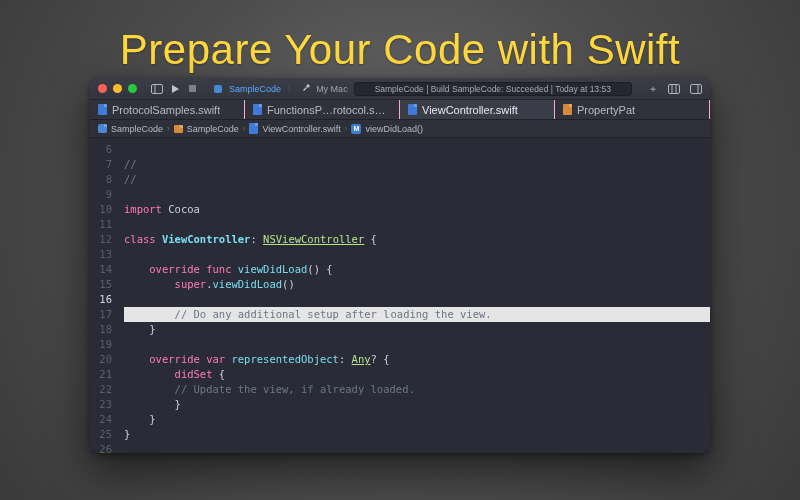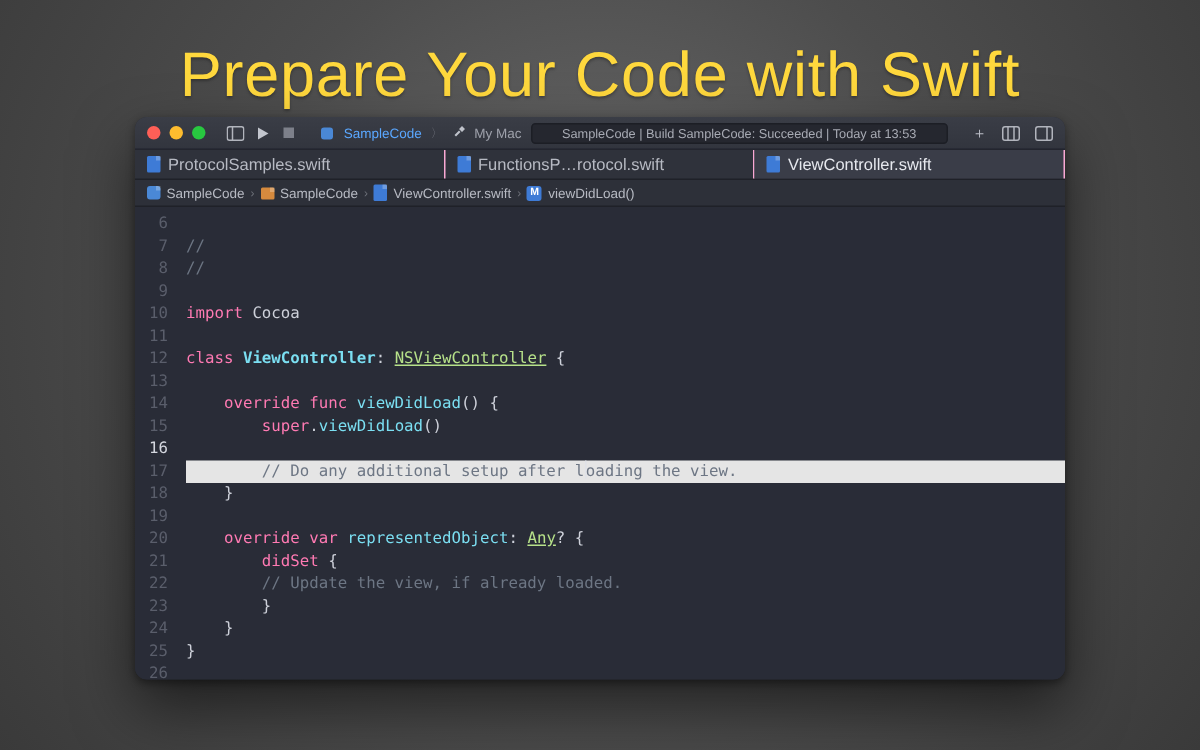--- a/index.html
+++ b/index.html
@@ -173,20 +173,24 @@
         <span class="file-icon"></span>
         <span class="tab-label">ProtocolSamples.swift</span>
       </div>
     <div class="tab">
         <span class="file-icon"></span>
         <span class="tab-label">FunctionsP…rotocol.swift</span>
       </div>
     <div class="tab active">
         <span class="file-icon"></span>
         <span class="tab-label">ViewController.swift</span>
+      </div>
+    <div class="tab">
+        <span class="file-icon orange"></span>
+        <span class="tab-label">PropertyPat</span>
       </div>
   </div>
 
   <div class="jumpbar">
     <span class="jump-seg">
         <span class="file-icon" style="background:#4a88d6;width:9px;height:9px;border-radius:2px"></span>
         <span>SampleCode</span>
       </span>
     <span class="chev">›</span>
     <span class="jump-seg">

